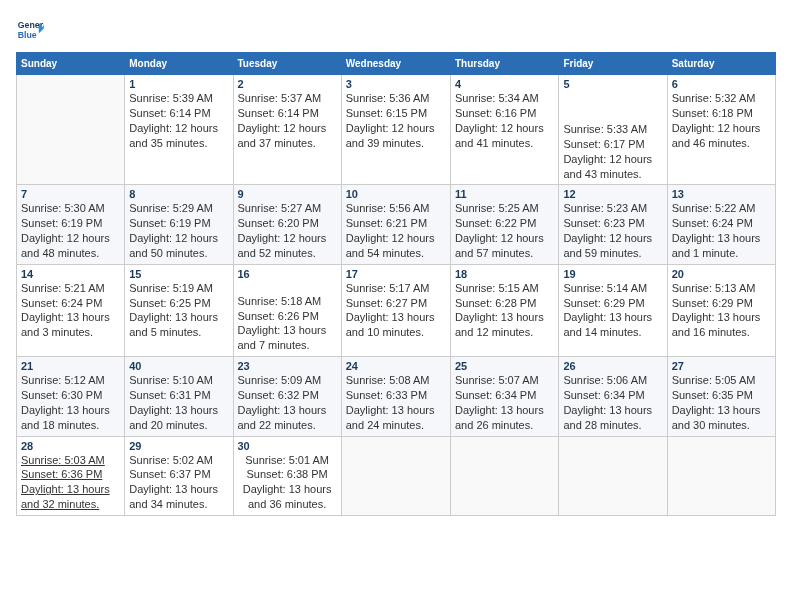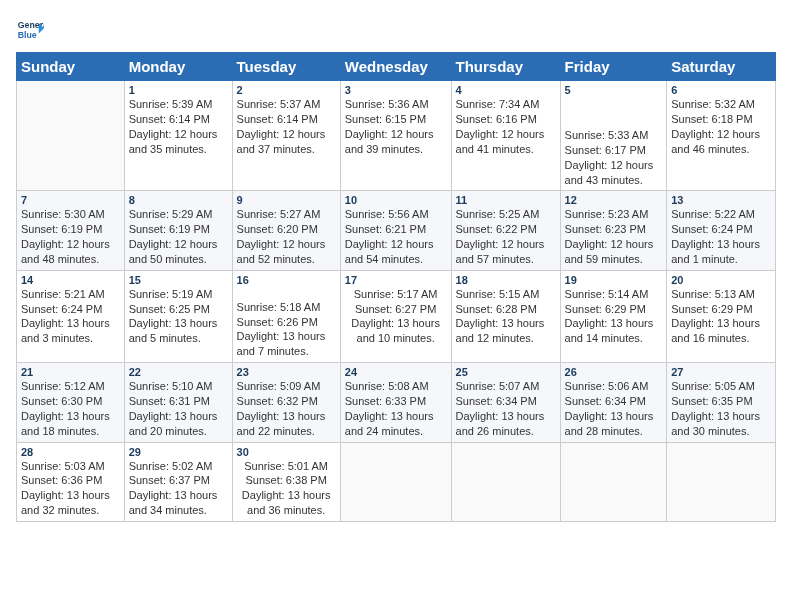--- a/index.html
+++ b/index.html
@@ -54,21 +54,21 @@
     .calendar {
       width: 100%;
       border-collapse: collapse;
       font-size: 9.5px;
     }
     .calendar th {
       background: #2a6db5;
       color: #fff;
       padding: 5px 4px;
       text-align: left;
-      font-size: 15px;
+      font-size: 10px;
       font-weight: bold;
       border: 1px solid #2a6db5;
     }
     .calendar td {
       border: 1px solid #ccc;
       vertical-align: top;
       padding: 3px 4px;
       width: 113px;
       min-height: 70px;
       background: #fff;
@@ -146,21 +146,21 @@
           </td>
           <td>
             <span class="day-number">3</span>
             <div class="day-info" style="white-space: pre-line;">Sunrise: 5:36 AM
 Sunset: 6:15 PM
 Daylight: 12 hours
 and 39 minutes.</div>
           </td>
           <td>
             <span class="day-number">4</span>
-            <div class="day-info" style="white-space: pre-line;">Sunrise: 7:34 AM
+            <div class="day-info" style="white-space: pre-line;">Sunrise: 5:34 AM
 Sunset: 6:16 PM
 Daylight: 12 hours
 and 41 minutes.</div>
           </td>
           <td>
             <span class="day-number">5</span>
             <div class="day-info" style="white-space: pre-line; margin-top: 32px;">Sunrise: 5:33 AM
 Sunset: 6:17 PM
 Daylight: 12 hours
 and 43 minutes.</div>
@@ -241,21 +241,21 @@
           </td>
           <td>
             <span class="day-number">16</span>
             <div class="day-info" style="white-space: pre-line; margin-top: 14px;">Sunrise: 5:18 AM
 Sunset: 6:26 PM
 Daylight: 13 hours
 and 7 minutes.</div>
           </td>
           <td>
             <span class="day-number">17</span>
-            <div class="day-info" style="white-space: pre-line; text-align: center;">Sunrise: 5:17 AM
+            <div class="day-info" style="white-space: pre-line;">Sunrise: 5:17 AM
 Sunset: 6:27 PM
 Daylight: 13 hours
 and 10 minutes.</div>
           </td>
           <td>
             <span class="day-number">18</span>
             <div class="day-info" style="white-space: pre-line;">Sunrise: 5:15 AM
 Sunset: 6:28 PM
 Daylight: 13 hours
 and 12 minutes.</div>
@@ -277,21 +277,21 @@
         </tr>
         <tr>
           <td>
             <span class="day-number">21</span>
             <div class="day-info" style="white-space: pre-line;">Sunrise: 5:12 AM
 Sunset: 6:30 PM
 Daylight: 13 hours
 and 18 minutes.</div>
           </td>
           <td>
-            <span class="day-number">22</span>
+            <span class="day-number">40</span>
             <div class="day-info" style="white-space: pre-line;">Sunrise: 5:10 AM
 Sunset: 6:31 PM
 Daylight: 13 hours
 and 20 minutes.</div>
           </td>
           <td>
             <span class="day-number">23</span>
             <div class="day-info" style="white-space: pre-line;">Sunrise: 5:09 AM
 Sunset: 6:32 PM
 Daylight: 13 hours
@@ -322,21 +322,21 @@
             <span class="day-number">27</span>
             <div class="day-info" style="white-space: pre-line;">Sunrise: 5:05 AM
 Sunset: 6:35 PM
 Daylight: 13 hours
 and 30 minutes.</div>
           </td>
         </tr>
         <tr>
           <td>
             <span class="day-number">28</span>
-            <div class="day-info" style="white-space: pre-line;">Sunrise: 5:03 AM
+            <div class="day-info" style="white-space: pre-line; text-decoration: underline;">Sunrise: 5:03 AM
 Sunset: 6:36 PM
 Daylight: 13 hours
 and 32 minutes.</div>
           </td>
           <td>
             <span class="day-number">29</span>
             <div class="day-info" style="white-space: pre-line;">Sunrise: 5:02 AM
 Sunset: 6:37 PM
 Daylight: 13 hours
 and 34 minutes.</div>

